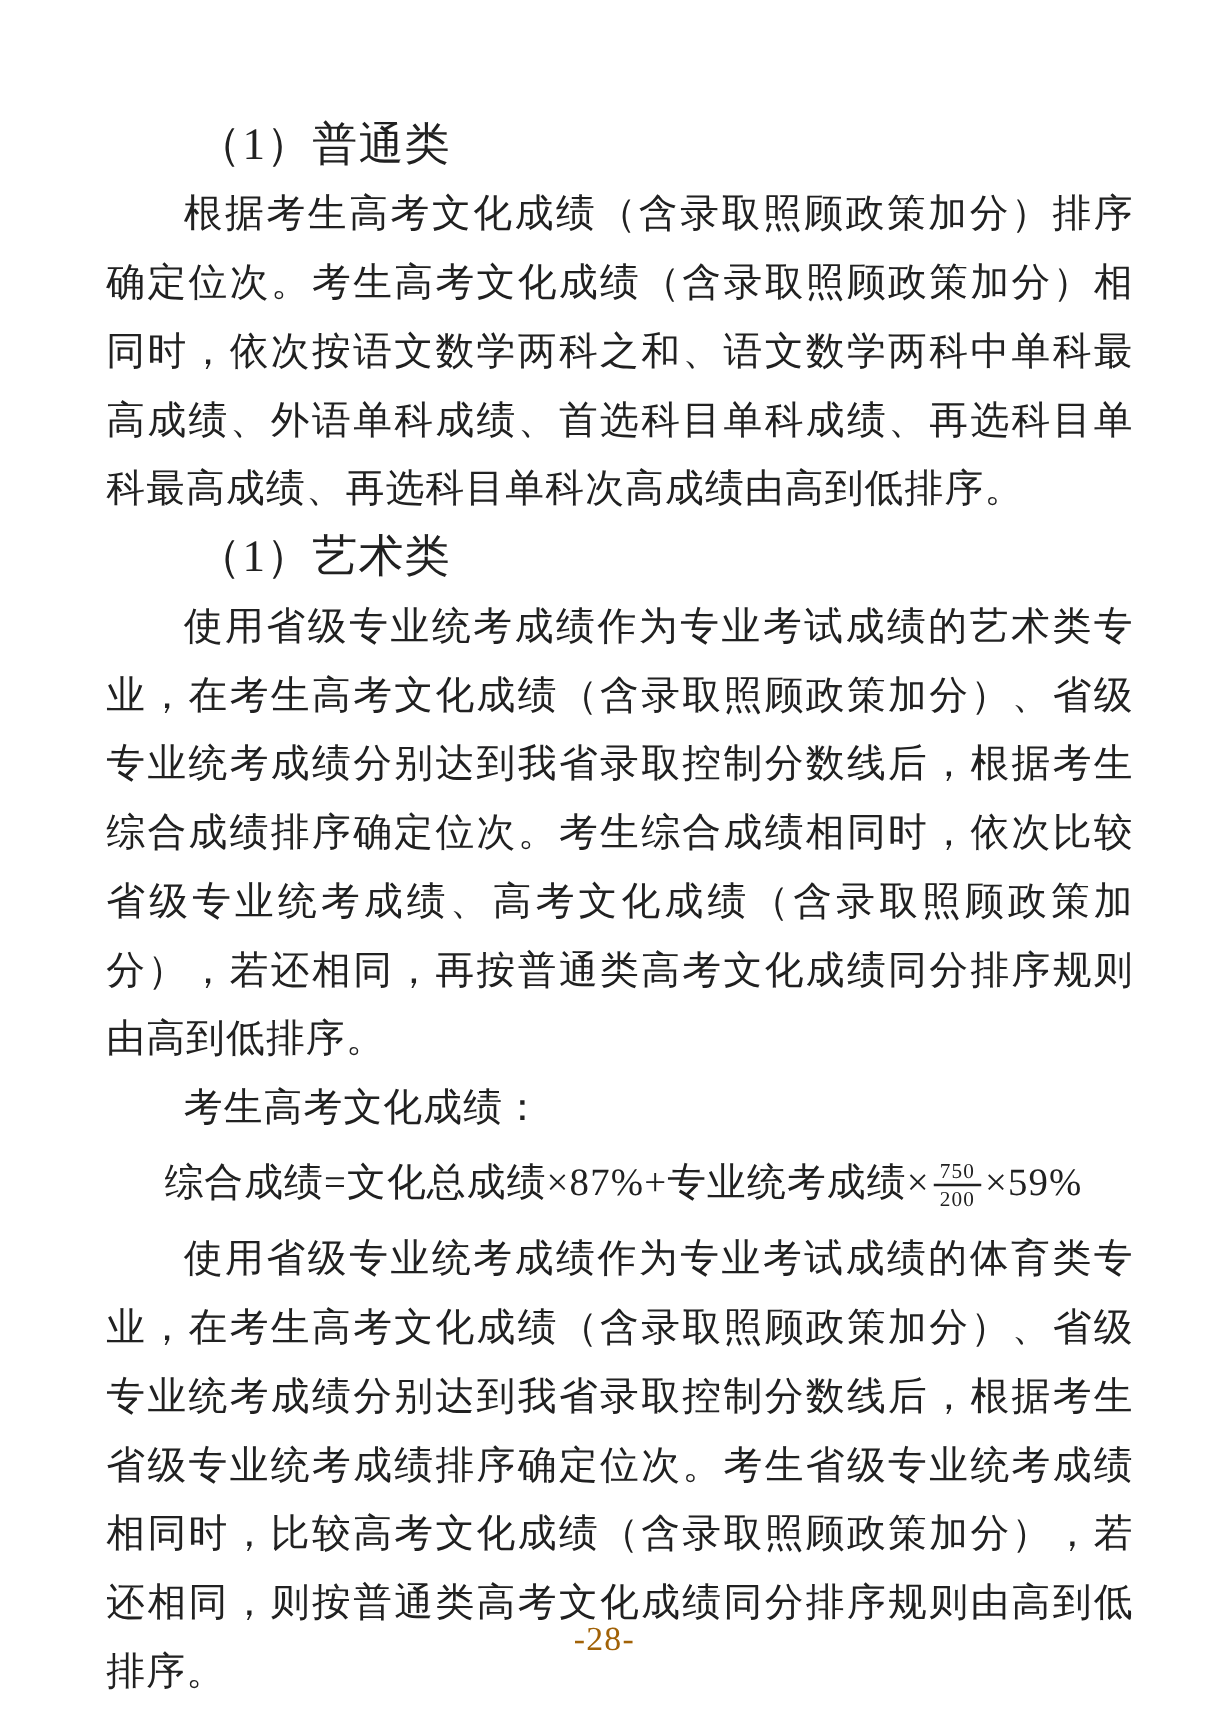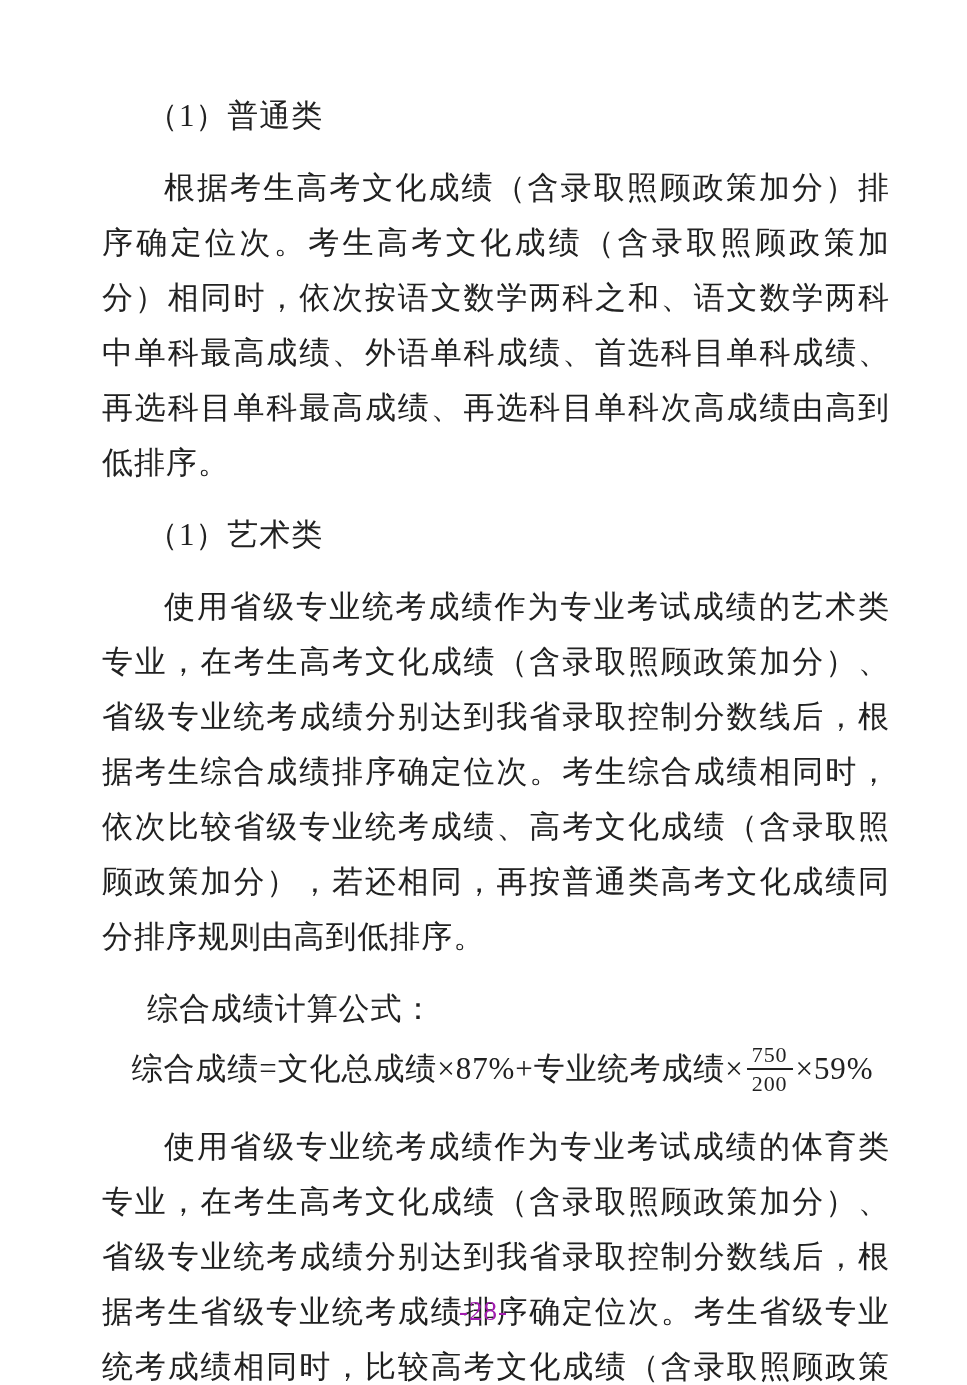--- a/index.html
+++ b/index.html
@@ -22,82 +22,82 @@
     top: 88px;
     width: 822px;
     font-size: 31px;
     line-height: 55px;
     letter-spacing: 0.03em;
   }
   .heading {
     text-indent: 2em;
     font-weight: normal;
     margin: 0;
-    font-size: 31px;
+    font-size: 36px;
   }
   .para {
-    margin: 17px;
+    margin: 0;
     text-indent: 2em;
     text-align: justify;
     text-justify: inter-ideograph;
   }
   .formula-label {
     margin: 0;
     text-indent: 2em;
   }
   .formula-line {
     margin: 0;
     text-indent: 1.5em;
     line-height: 66px;
     white-space: nowrap;
   }
   .fraction {
     display: inline-block;
     vertical-align: -0.55em;
     text-align: left;
     line-height: 1.05;
-    font-size: 22px;
+    font-size: 17px;
     margin: 0 3px;
     text-indent: 0;
   }
   .fraction .num {
     display: block;
     padding: 0 5px 2px;
     border-bottom: 2px solid #212121;
   }
   .fraction .den {
     display: block;
     padding: 2px 5px 0;
   }
   .page-number {
     position: absolute;
     left: 0;
     right: 0;
     top: 1296px;
     text-align: center;
     font-size: 27px;
     letter-spacing: 1px;
-    color: #a21caf;
+    color: #a16207;
   }
 </style>
 </head>
 <body>
 
 <div class="page">
   <div class="content">
 
     <div>
       <p class="heading">（1）普通类</p>
       <p class="para">根据考生高考文化成绩（含录取照顾政策加分）排序确定位次。考生高考文化成绩（含录取照顾政策加分）相同时，依次按语文数学两科之和、语文数学两科中单科最高成绩、外语单科成绩、首选科目单科成绩、再选科目单科最高成绩、再选科目单科次高成绩由高到低排序。</p>
     </div>
 
     <div>
       <p class="heading">（1）艺术类</p>
       <p class="para">使用省级专业统考成绩作为专业考试成绩的艺术类专业，在考生高考文化成绩（含录取照顾政策加分）、省级专业统考成绩分别达到我省录取控制分数线后，根据考生综合成绩排序确定位次。考生综合成绩相同时，依次比较省级专业统考成绩、高考文化成绩（含录取照顾政策加分），若还相同，再按普通类高考文化成绩同分排序规则由高到低排序。</p>
-      <p class="formula-label">综合成绩计算公式：</p>
+      <p class="formula-label">考生高考文化成绩：</p>
       <p class="formula-line"><span>综合成绩=文化总成绩×87%+专业统考成绩×</span><span class="fraction"><span class="num">750</span><span class="den">200</span></span><span>×59%</span></p>
     </div>
 
     <div>
       <p class="para">使用省级专业统考成绩作为专业考试成绩的体育类专业，在考生高考文化成绩（含录取照顾政策加分）、省级专业统考成绩分别达到我省录取控制分数线后，根据考生省级专业统考成绩排序确定位次。考生省级专业统考成绩相同时，比较高考文化成绩（含录取照顾政策加分），若还相同，则按普通类高考文化成绩同分排序规则由高到低排序。</p>
     </div>
 
   </div>
 
   <div class="page-number">-28-</div>

